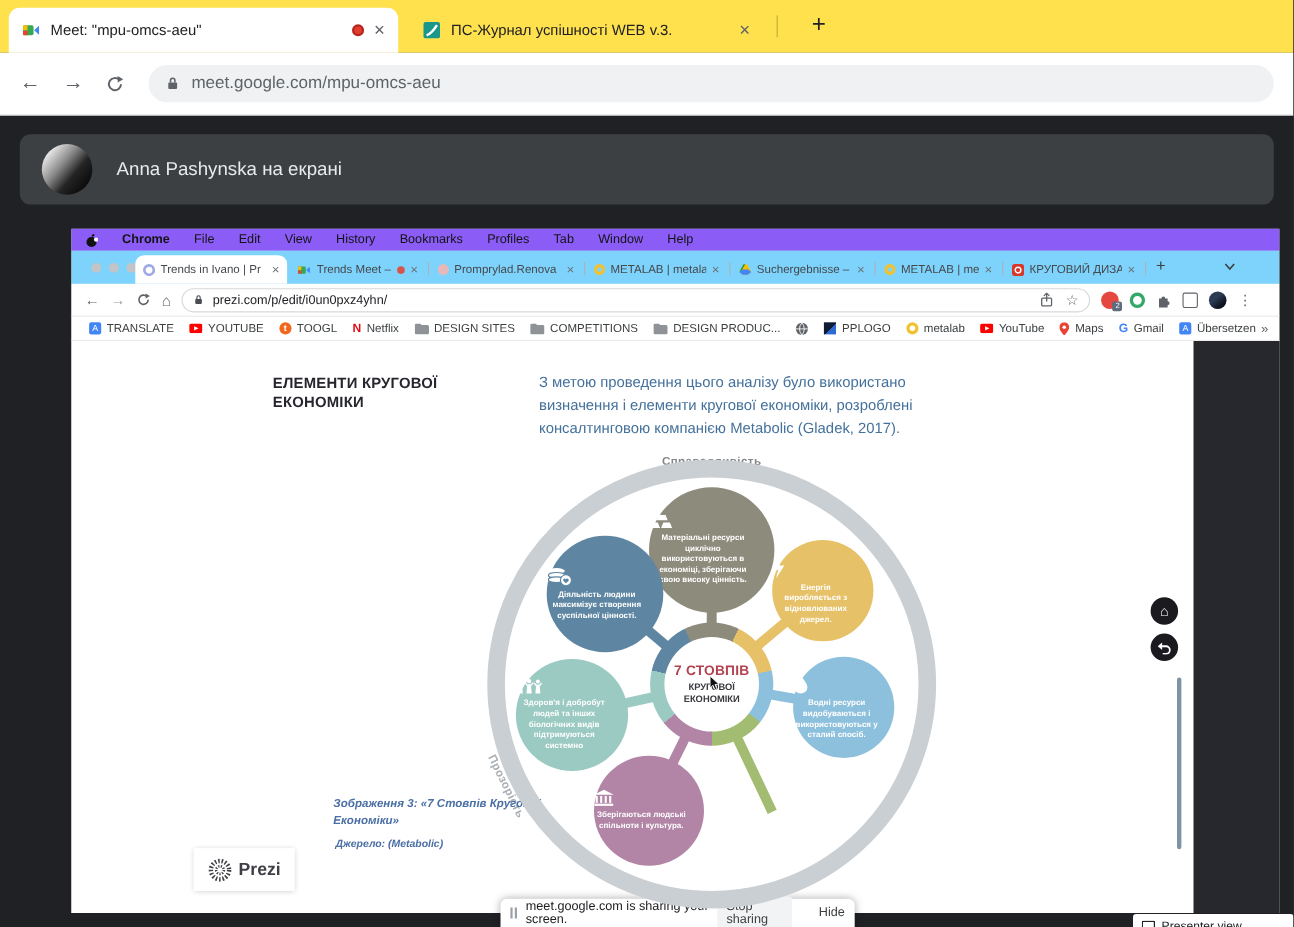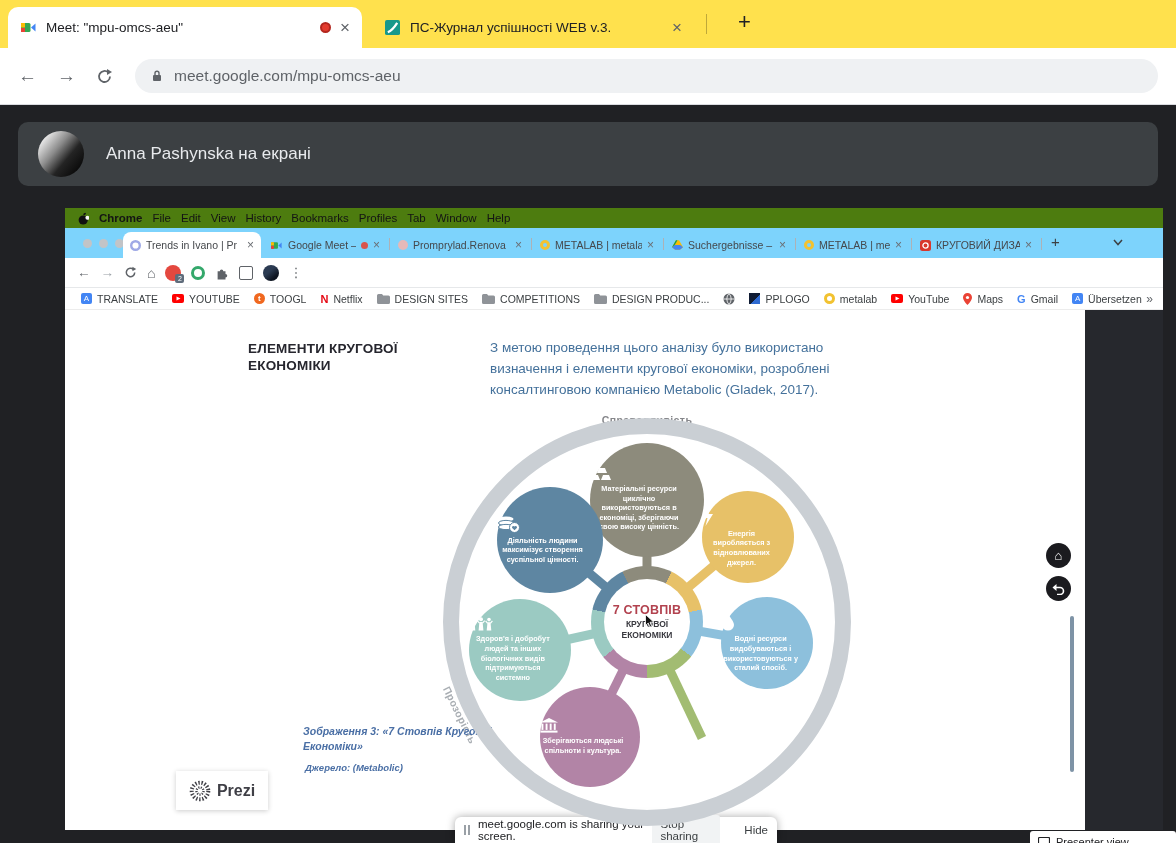--- a/index.html
+++ b/index.html
@@ -21,21 +21,21 @@
   .urlpill{flex:1;height:34px;border-radius:17px;background:#EFF1F3;display:flex;align-items:center;gap:11px;padding:0 16px;}
   .urltext{font-size:15.5px;color:#5F6368;}
   
   .meet{position:absolute;left:0;top:106px;width:1176px;height:737px;background:#202124;}
   .banner{position:absolute;left:18px;top:16px;width:1140px;height:64px;background:#3C4043;border-radius:10px;
           display:flex;align-items:center;padding-left:20px;gap:22px;box-sizing:border-box;}
   .avatar{width:46px;height:46px;border-radius:50%;background:linear-gradient(130deg,#e6e6e6 15%,#8b8b8b 40%,#242424 62%,#0c0c0c 85%);}
   .bname{font-size:17px;color:#E8EAED;font-weight:500;}
   
   .shared{position:absolute;left:65px;top:102px;width:1098px;height:622px;background:#fff;}
-  .menubar{height:20px;background:#4d7c0f;display:flex;align-items:center;gap:10px;padding:0 13px;font-size:11.5px;color:#141414;}
+  .menubar{height:20px;background:#8b5cf6;display:flex;align-items:center;gap:22px;padding:0 13px;font-size:11.5px;color:#141414;}
   .menubar .right{margin-left:auto;display:flex;align-items:flex-start;gap:9px;font-size:11px;color:#1a1a1a;margin-top:44px;}
   .innertabs{position:relative;height:30px;background:#7dd3fc;}
   .dot{position:absolute;top:11px;width:9px;height:9px;border-radius:50%;background:#C2C4C7;}
   .itab{position:absolute;top:4px;height:26px;display:flex;align-items:center;gap:5px;padding:0 7px;box-sizing:border-box;font-size:10.5px;color:#45484c;}
   .itab.active{background:#fff;border-radius:8px 8px 0 0;}
   .ititle{flex:1;white-space:nowrap;overflow:hidden;}
   .iclose{font-size:12px;color:#6b6e73;}
   .isep{position:absolute;top:10px;width:1px;height:12px;background:#ADB1B6;}
   .itoolbar{height:30px;background:#fff;display:flex;align-items:center;gap:10px;padding:0 12px;border-bottom:1px solid #E6E8EA;box-sizing:border-box;}
   .ing{font-size:13.5px;color:#5F6368;}
@@ -210,21 +210,21 @@
           <span class="ititle">Trends in Ivano | Pr</span>
           <span class="iclose">×</span>
         </div>
         <div class="itab" style="left:198px;width:124px;">
           <svg width="13" height="11" viewBox="0 0 17 15">
               <rect x="1" y="3" width="9.5" height="9" rx="1.5" fill="#34A853"></rect>
               <rect x="1" y="3" width="4" height="4.5" fill="#FBBC04"></rect>
               <rect x="1" y="8" width="4" height="4" fill="#EA4335"></rect>
               <polygon points="11,7.5 15.5,3.5 15.5,11.5" fill="#4285F4"></polygon>
             </svg>
-          <span class="ititle">Google Meet –</span>
+          <span class="ititle">Trends Meet –</span>
           <span style="width:7px;height:7px;border-radius:50%;background:#D9534C;flex:none;"></span>
           <span class="iclose">×</span>
         </div>
         <div class="itab" style="left:326px;width:138px;">
           <span style="width:10px;height:10px;border-radius:50%;background:#E5B9B9;flex:none;"></span>
           <span class="ititle">Promprylad.Renova</span>
           <span class="iclose">×</span>
         </div>
         <div class="itab" style="left:468px;width:128px;">
           <span style="width:10px;height:10px;border-radius:50%;border:3px solid #F2C230;box-sizing:border-box;flex:none;"></span>
@@ -266,20 +266,34 @@
       </div>
 
       <div class="itoolbar">
         <span class="ing">←</span>
         <span class="ing" style="color:#9AA0A6;">→</span>
         <svg width="13" height="13" viewBox="0 0 17 17">
             <path d="M14,8.5 a5.5,5.5 0 1 1 -1.6,-3.9" stroke="#5F6368" stroke-width="2" fill="none"></path>
             <polygon points="11,1 16,4 11,7" fill="#5F6368"></polygon>
           </svg>
         <span class="ing" style="font-size:14px;">⌂</span>
+        <div class="ipill">
+          <svg width="9" height="11" viewBox="0 0 12 14">
+              <rect x="2" y="6" width="8" height="6" rx="1" fill="#4a4d51"></rect>
+              <path d="M4,6 V4.2 a2,2 0 0 1 4,0 V6" stroke="#4a4d51" stroke-width="1.4" fill="none"></path>
+            </svg>
+          <span class="iurl">prezi.com/p/edit/i0un0pxz4yhn/</span>
+          <span style="margin-left:auto;display:flex;align-items:center;gap:12px;">
+            <svg width="11" height="13" viewBox="0 0 11 13">
+                <rect x="1" y="5" width="9" height="7" rx="1" stroke="#5F6368" stroke-width="1.2" fill="none"></rect>
+                <path d="M5.5,8 V1 M3,3 L5.5,0.5 L8,3" stroke="#5F6368" stroke-width="1.2" fill="none"></path>
+              </svg>
+            <span style="font-size:13px;color:#5F6368;">☆</span>
+          </span>
+        </div>
         <span style="position:relative;width:16px;height:16px;border-radius:50%;background:#E4483F;flex:none;">
           <span style="position:absolute;right:-3px;bottom:-2px;width:9px;height:9px;background:#5F6C7B;border-radius:2px;color:#fff;font-size:7px;display:flex;align-items:center;justify-content:center;">2</span>
         </span>
         <span style="width:14px;height:14px;border-radius:50%;border:3.5px solid #34A86B;box-sizing:border-box;flex:none;"></span>
         <svg width="14" height="14" viewBox="0 0 16 16">
             <path d="M3,6 h2.5 a2,2 0 1 1 4,0 H12 v3 a2,2 0 1 1 0,4 v2.5 H3 Z" fill="#5F6368"></path>
           </svg>
         <span style="width:12px;height:12px;border:1.6px solid #5F6368;border-radius:2px;flex:none;"></span>
         <span style="width:16px;height:16px;border-radius:50%;background:linear-gradient(140deg,#2b3b52 40%,#0d1420 75%);flex:none;"></span>
         <span style="font-size:13px;color:#5F6368;">⋮</span>

